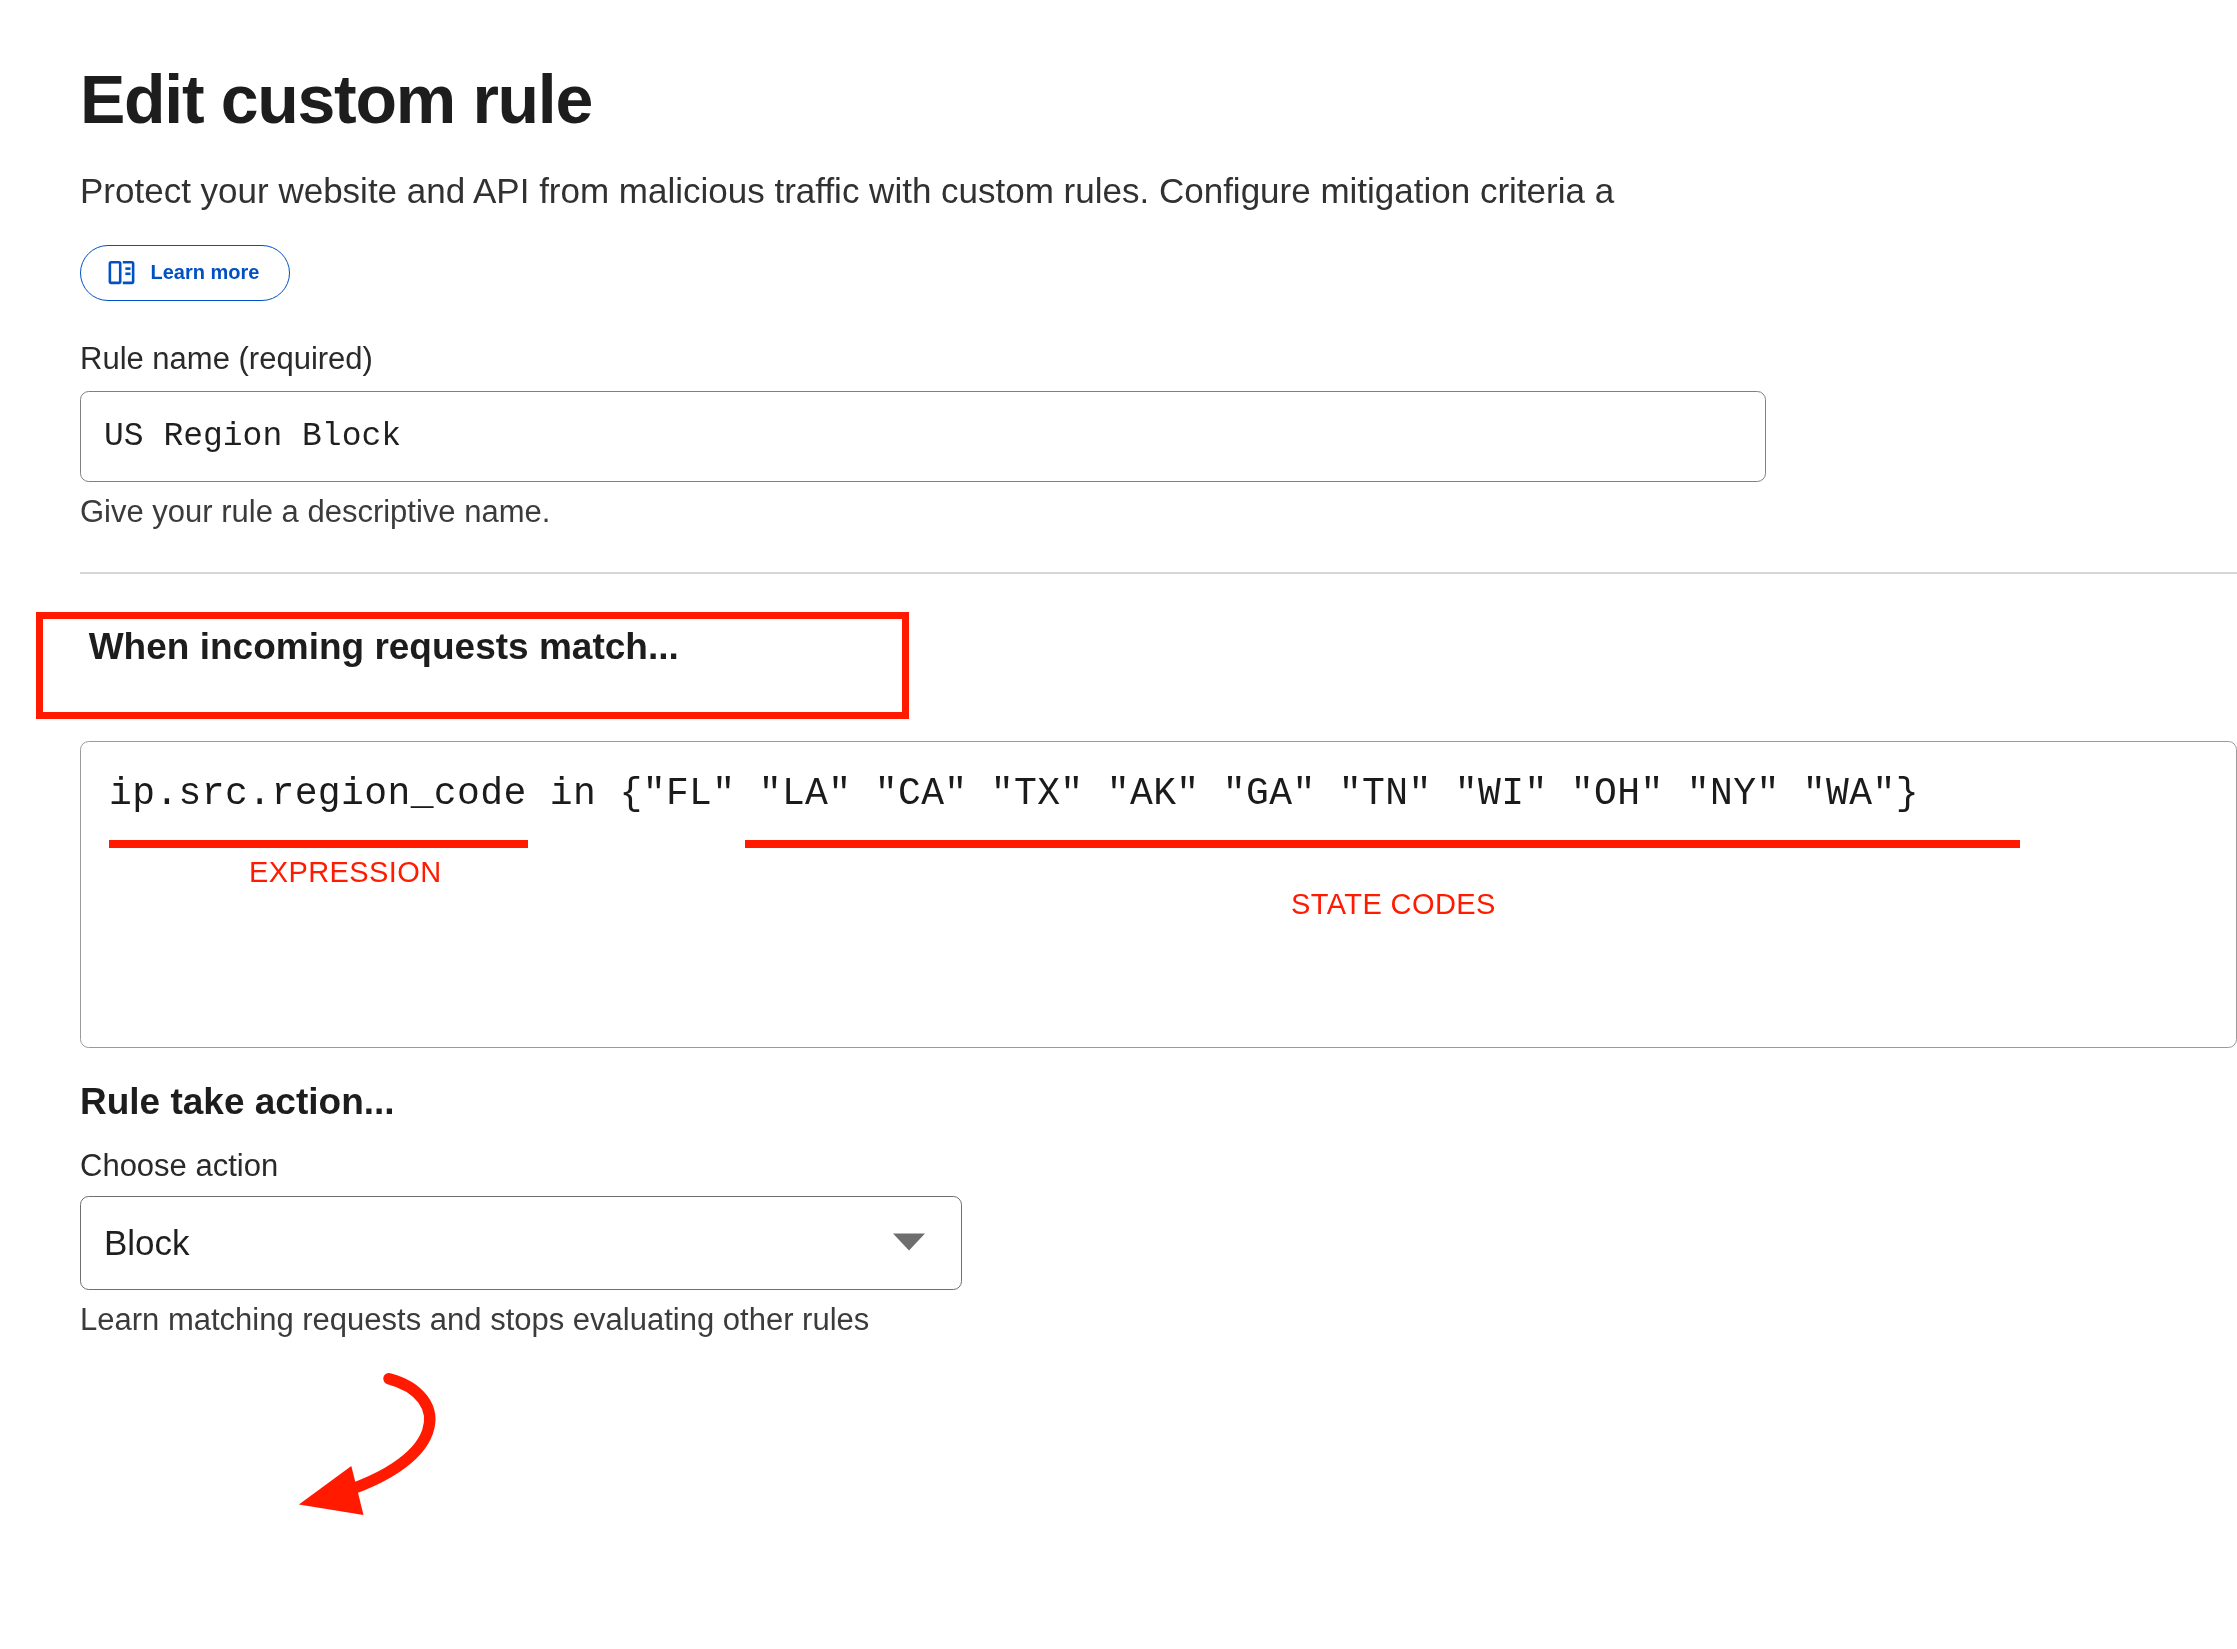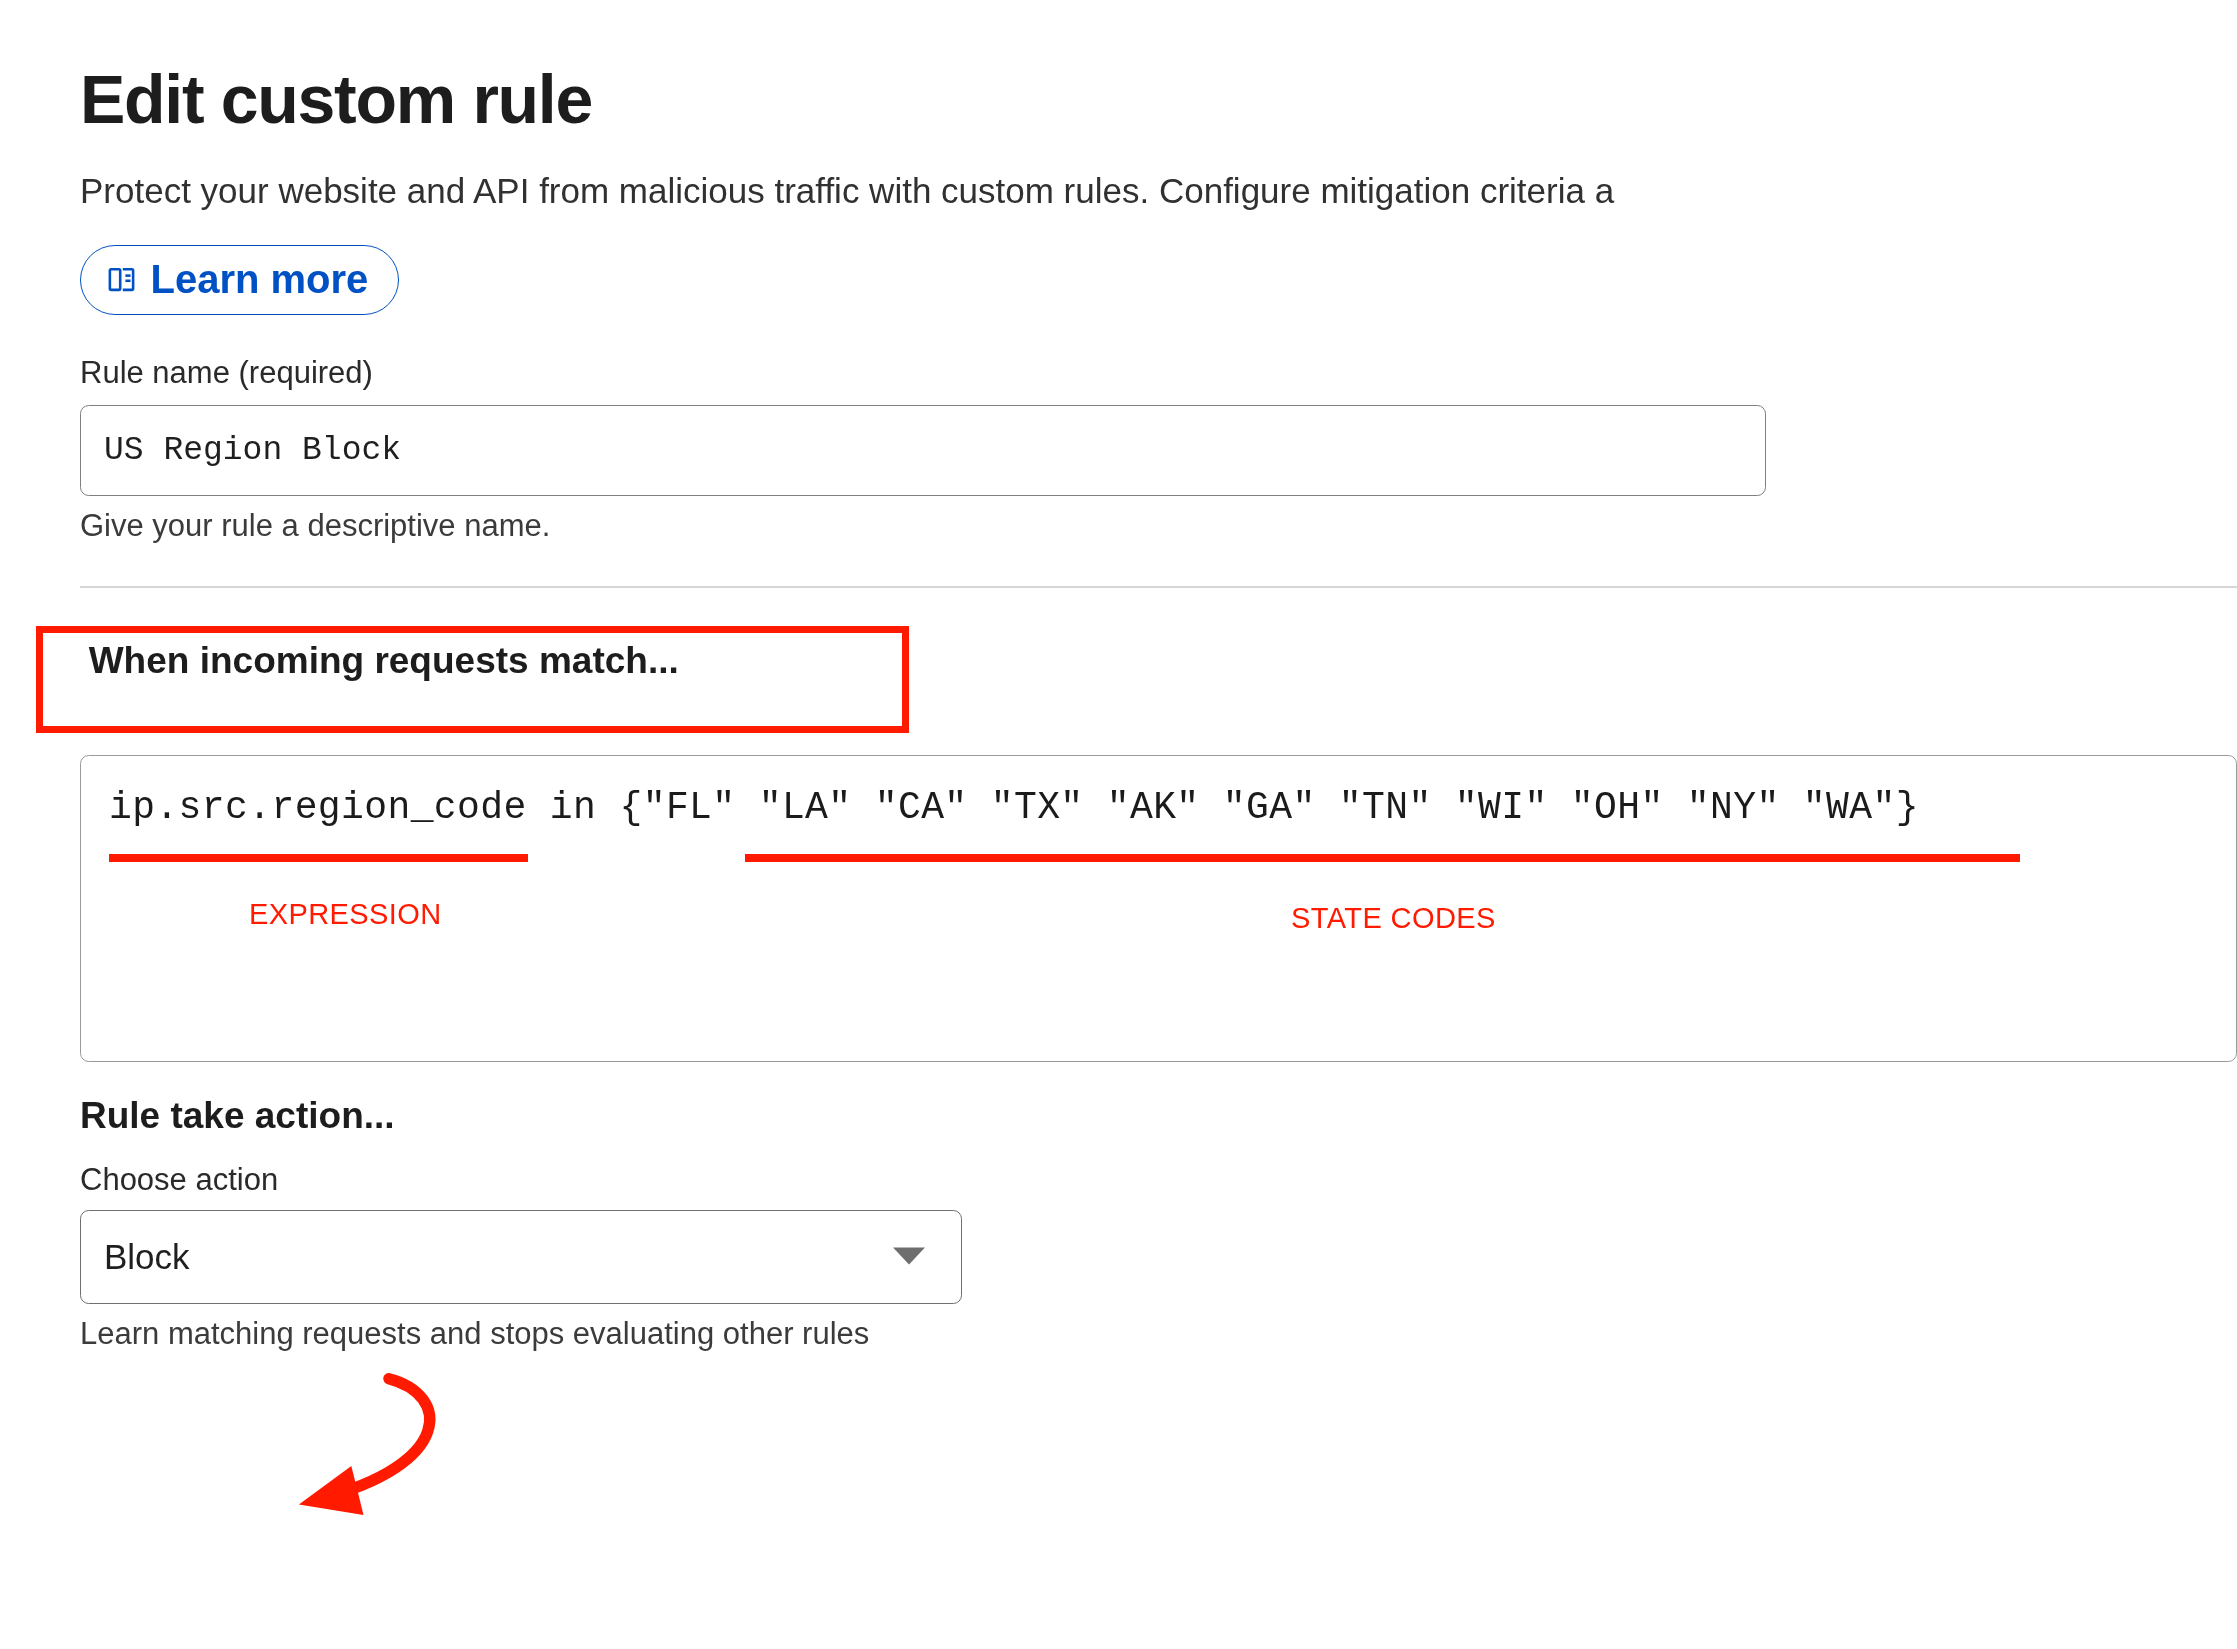--- a/index.html
+++ b/index.html
@@ -47,21 +47,21 @@
 
   
   .learn-more {
     display: inline-flex;
     align-items: center;
     gap: 14px;
     border: 1.7px solid #0051c3;
     border-radius: 44px;
     padding: 11.4px 30px 11.4px 24.5px;
     color: #0051c3;
-    font-size: 40px;
+    font-size: 20px;
     font-weight: bold;
     background: #fff;
     cursor: pointer;
     margin-bottom: 40px;
   }
   .learn-more svg { display: block; }
 
   
   .field-label {
     font-size: 31px;
@@ -148,21 +148,21 @@
     width: 1275px;
     height: 7.9px;
     background: #ff1a00;
   }
   .anno-label {
     position: absolute;
     color: #ff1a00;
     font-size: 29px;
     letter-spacing: 0.4px;
   }
-  .anno-expression { left: 168px; top: 142px; }
+  .anno-expression { left: 168px; top: 114px; }
   .anno-states { left: 1210px; top: 146px; }
 
   
   .then-head {
     font-size: 37px;
     font-weight: bold;
     color: #1d1d1d;
     margin: 33px 0 24.5px 0;
   }
   .choose-label {

